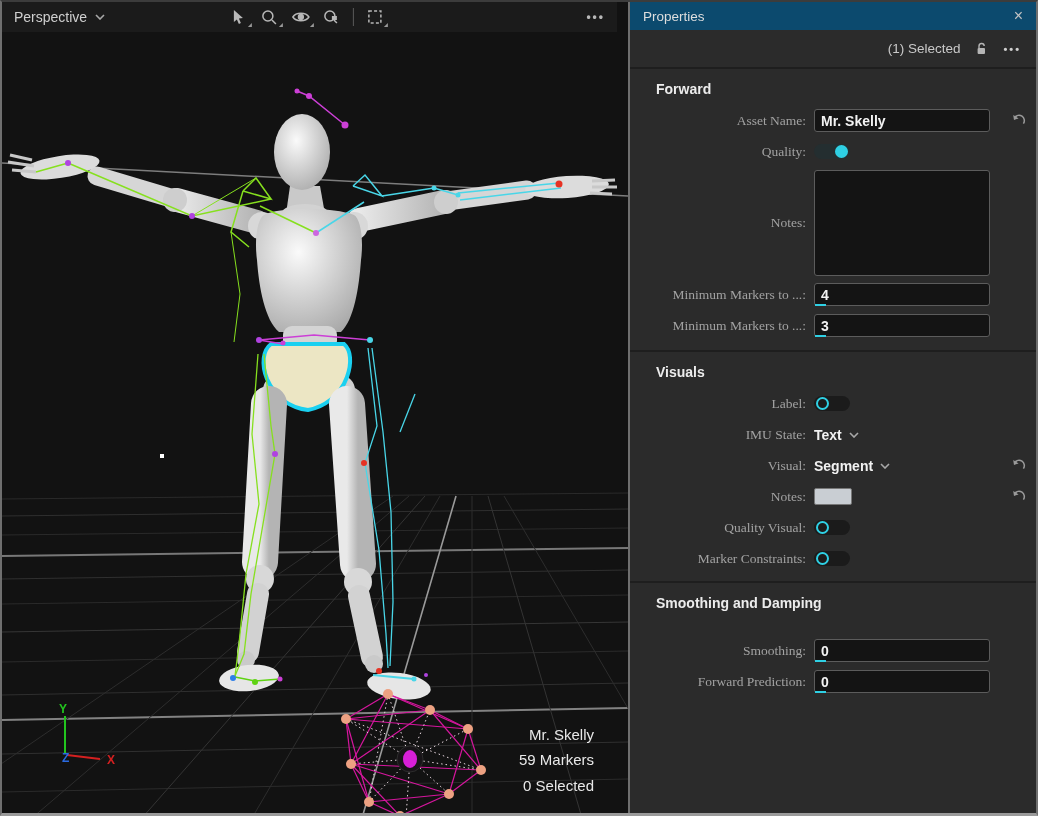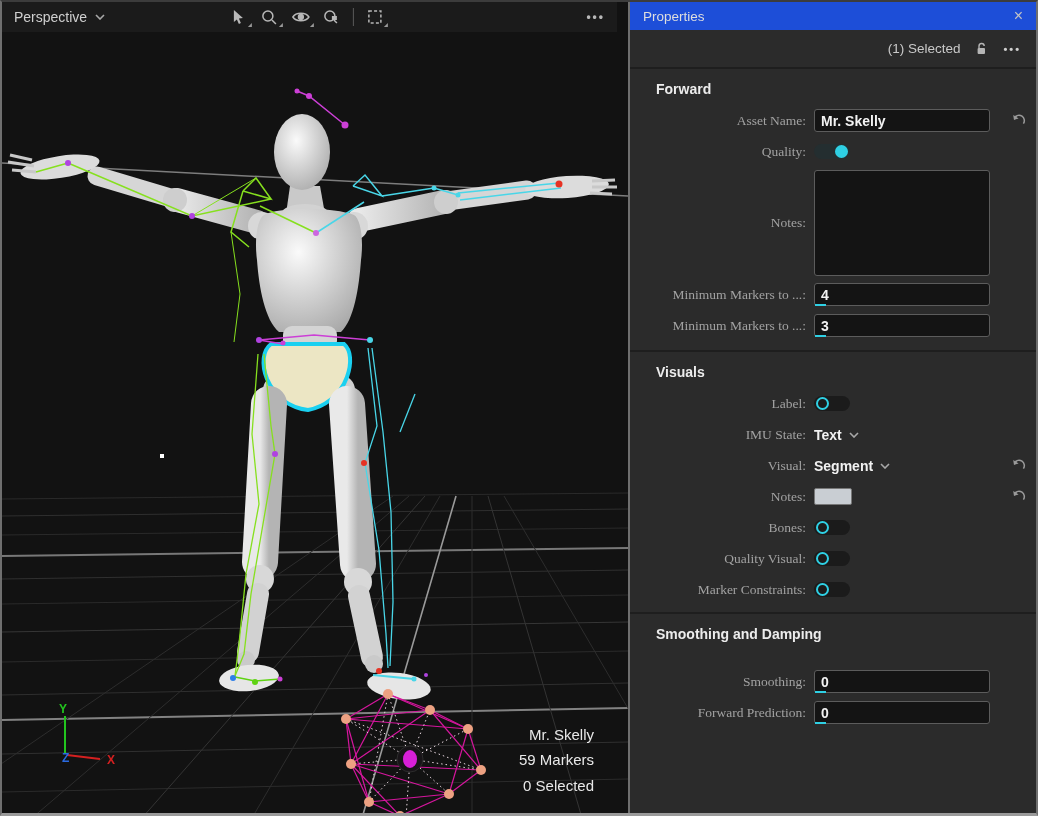--- a/index.html
+++ b/index.html
@@ -22,21 +22,21 @@
   .vtools { position:absolute; left:50%; transform:translateX(-52%); display:flex; align-items:center; gap:11px; }
   .ticon { position:relative; width:20px; height:20px; display:flex; align-items:center; justify-content:center; }
   .ticon svg { stroke:#b8b8b8; fill:none; stroke-width:1.5; }
   .cnr::after { content:""; position:absolute; right:-3px; bottom:0; width:0; height:0;
     border-left:4px solid transparent; border-bottom:4px solid #999; }
   .tool-divider { width:1px; height:18px; background:#5a5a5a; }
   .vp-ellipsis { margin-left:auto; color:#b8b8b8; font-size:12px; letter-spacing:2px; font-weight:bold; }
   .sep { width:2px; background:#6f6f6f; }
   
   .props { flex:1; background:#2b2b2b; display:flex; flex-direction:column; overflow:hidden; }
-  .props-titlebar { height:28px; background:#1d4ed8; display:flex; align-items:center; padding:0 13px; flex:none; }
+  .props-titlebar { height:28px; background:#0c4a6e; display:flex; align-items:center; padding:0 13px; flex:none; }
   .props-title { color:#dedede; font-size:13.5px; }
   .close-x { margin-left:auto; color:#c4c4c4; font-size:16px; line-height:1; cursor:default; }
   .props-subrow { height:37px; display:flex; align-items:center; justify-content:flex-end; gap:15px; padding-right:15px; flex:none; }
   .sel-badge { color:#c9c9c9; font-size:13.5px; }
   .ellipsis { color:#cfcfcf; font-size:11px; letter-spacing:2px; font-weight:bold; }
   .pdivider { height:2px; background:#1e1e1e; flex:none; }
   .sec-header { color:#ececec; font-size:14px; font-weight:bold; padding:12px 26px 8px; }
   .prow { display:flex; align-items:center; height:31px; padding-right:10px; }
   .prow.tall { height:112px; }
   .plabel { width:184px; text-align:right; padding-right:8px; color:#a2a2a2; font-size:13.5px; white-space:nowrap; flex:none;font-family:Liberation Serif, serif; }
@@ -392,26 +392,20 @@
       <span class="plabel">Notes:</span>
       <div class="swatch" style="background: rgb(201, 206, 211);"></div>
       <span class="undo-btn">
         <svg width="15" height="15" viewBox="0 0 15 15">
             <path d="M12.4,10.6 A5.2,5.2 0 1 0 3.6,4.6" fill="none" stroke="#9a9a9a" stroke-width="1.5"></path>
             <path d="M2.2,2.0 L3.0,7.0 L7.6,5.4 Z" fill="#9a9a9a"></path>
           </svg>
       </span>
     </div>
     <div class="prow">
-      <span class="plabel">Bones:</span>
-      <div class="toggle">
-          <div class="knob"></div>
-        </div>
-    </div>
-    <div class="prow">
       <span class="plabel">Quality Visual:</span>
       <div class="toggle">
           <div class="knob"></div>
         </div>
     </div>
     <div class="prow">
       <span class="plabel">Marker Constraints:</span>
       <div class="toggle">
           <div class="knob"></div>
         </div>

